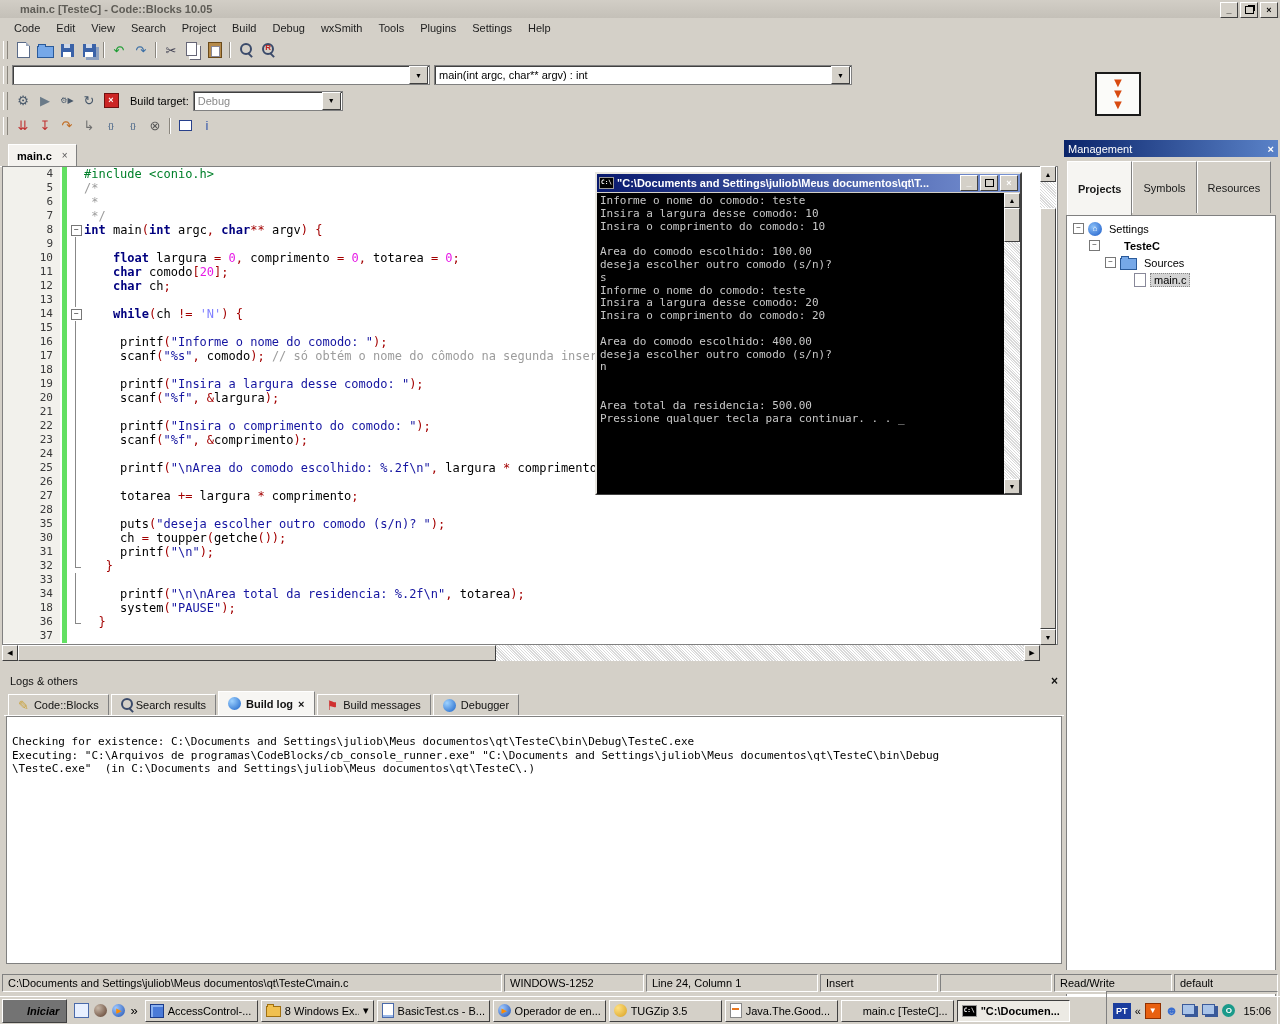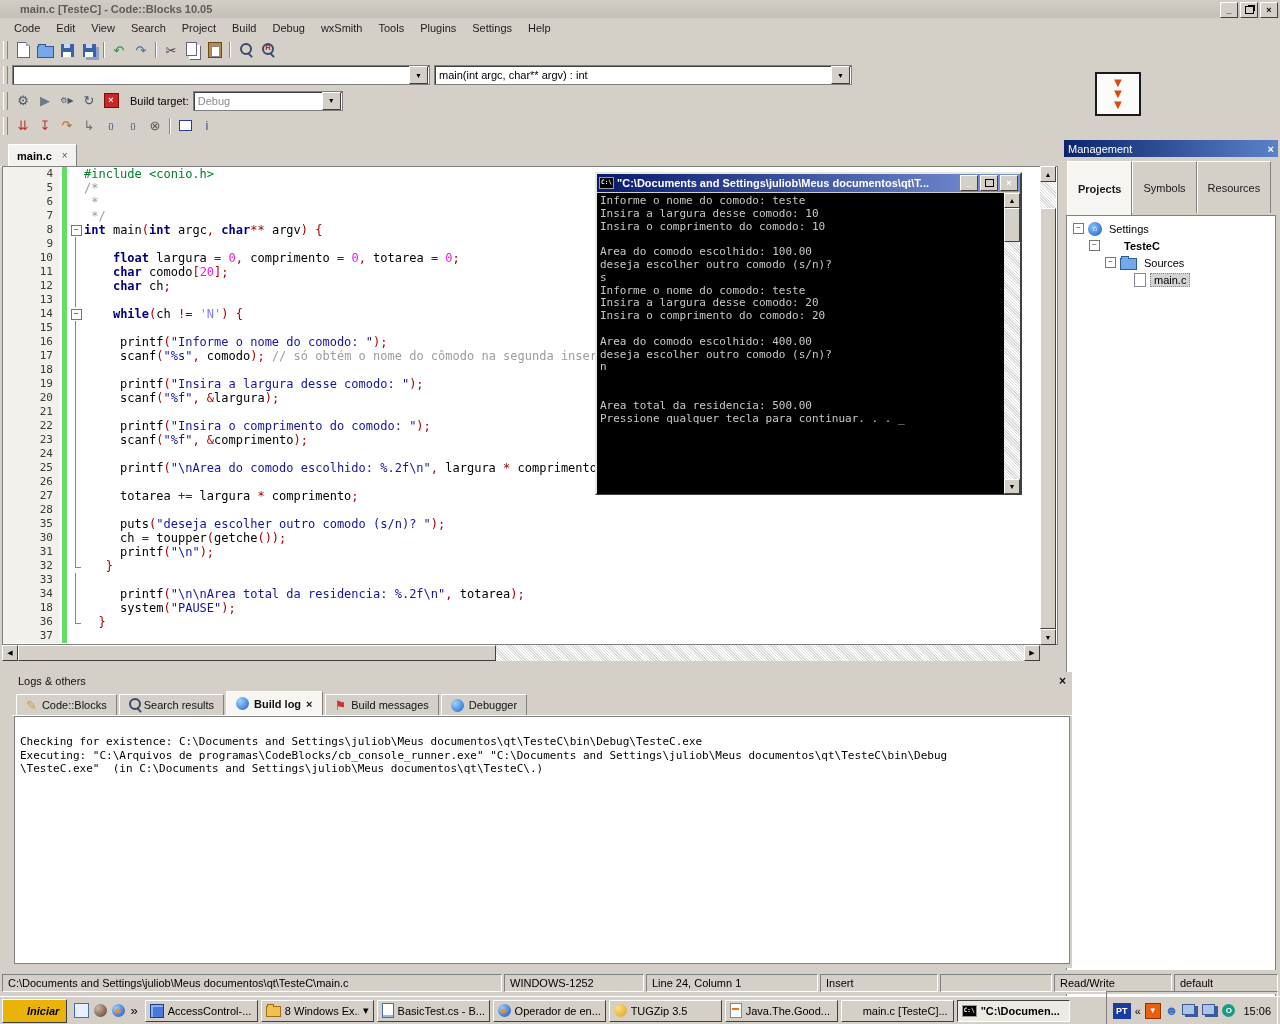--- a/index.html
+++ b/index.html
@@ -105,34 +105,34 @@
   .mtabs{display:flex;margin-top:4px;padding-left:3px;}
   .mtab{height:19px;padding:16px 10px;display:flex;align-items:center;background:#d4d0c8;border:1px solid;border-color:#fff #808080 #808080 #fff;border-bottom:none;color:#1a1a1a;}
   .mtab.act{background:#f6f5f2;font-weight:bold;position:relative;top:0px;height:21px;}
   .mbody{background:#fff;border:1px solid #808080;margin:0 2px;height:782px;box-sizing:border-box;padding:4px 2px;}
   .trow{display:flex;align-items:center;height:17px;}
   .texp{width:9px;height:9px;border:1px solid #777;background:#fff;font-size:8px;line-height:7px;text-align:center;color:#333;margin-right:4px;flex:none;}
   .tlabel{padding:0 3px;white-space:nowrap;}
   .tlabel.sel{background:#d4d4d4;border:1px dotted #888;}
   .ic-file{width:10px;height:12px;background:#fff;border:1px solid #889;margin-right:4px;}
   
-  .logs{left:12px;top:672px;width:1060px;height:296px;background:#d4d0c8;}
+  .logs{left:4px;top:672px;width:1060px;height:296px;background:#d4d0c8;}
   .lcaption{height:18px;display:flex;align-items:center;padding:0 6px;color:#111;}
   .lcaption .t{flex:1;}
   .ltabs{display:flex;align-items:flex-end;height:25px;padding-left:4px;border-bottom:1px solid #fff;}
   .ltab{height:20px;display:flex;align-items:center;gap:5px;padding:0 9px;background:#d4d0c8;border:1px solid;border-color:#fff #808080 #808080 #fff;border-bottom:none;margin-right:2px;color:#111;}
   .ltab.act{background:#f7f6f3;font-weight:bold;height:23px;}
   .lbody{background:#fff;border:1px solid #808080;margin:0 2px;height:248px;box-sizing:border-box;padding:18px 5px;
          font-family:"DejaVu Sans Mono",monospace;font-size:11px;line-height:13.5px;white-space:pre-wrap;}
   
   .status{left:0;top:970px;width:1280px;height:24px;background:#d4d0c8;display:flex;align-items:center;gap:2px;padding:2px 2px 0 2px;box-sizing:border-box;}
   .sseg{height:18px;background:#d4d0c8;border:1px solid;border-color:#808080 #fff #fff #808080;display:flex;align-items:center;padding:0 5px;white-space:nowrap;overflow:hidden;box-sizing:border-box;}
   
   .taskbar{left:0;top:996px;width:1280px;height:28px;background:#d4d0c8;border-top:1px solid #fff;display:flex;align-items:center;gap:3px;padding:0 2px;box-sizing:border-box;}
-  .startbtn{height:22px;display:flex;align-items:center;gap:4px;padding:0 7px;background:#eab308;border:1px solid;border-color:#fff #404040 #404040 #fff;font-weight:bold;font-style:italic;}
+  .startbtn{height:22px;display:flex;align-items:center;gap:4px;padding:0 7px;background:#737373;border:1px solid;border-color:#fff #404040 #404040 #fff;font-weight:bold;font-style:italic;}
   .ql{display:flex;align-items:center;gap:5px;padding:0 4px;}
   .tkbtn{height:22px;flex:none;width:113px;display:flex;align-items:center;gap:4px;padding:0 4px;background:#d4d0c8;border:1px solid;border-color:#fff #404040 #404040 #fff;overflow:hidden;box-sizing:border-box;}
   .tkbtn .lbl{white-space:nowrap;overflow:hidden;}
   .tkbtn.act{background:#eceae4;border-color:#404040 #fff #fff #404040;font-weight:bold;}
   .tray{margin-left:auto;height:22px;display:flex;align-items:center;gap:4px;padding:8px 6px;border:1px solid;border-color:#808080 #fff #fff #808080;}
   
   .flashget{left:1095px;top:72px;width:42px;height:40px;background:#fbfbf9;border:2px solid #1a1a1a;z-index:40;
             display:flex;flex-direction:column;align-items:center;justify-content:center;line-height:9px;font-size:13px;}
   .flashget span{color:#d84a10;height:11px;}
   .splitter{left:1058px;top:140px;width:6px;height:830px;background:#d4d0c8;}

